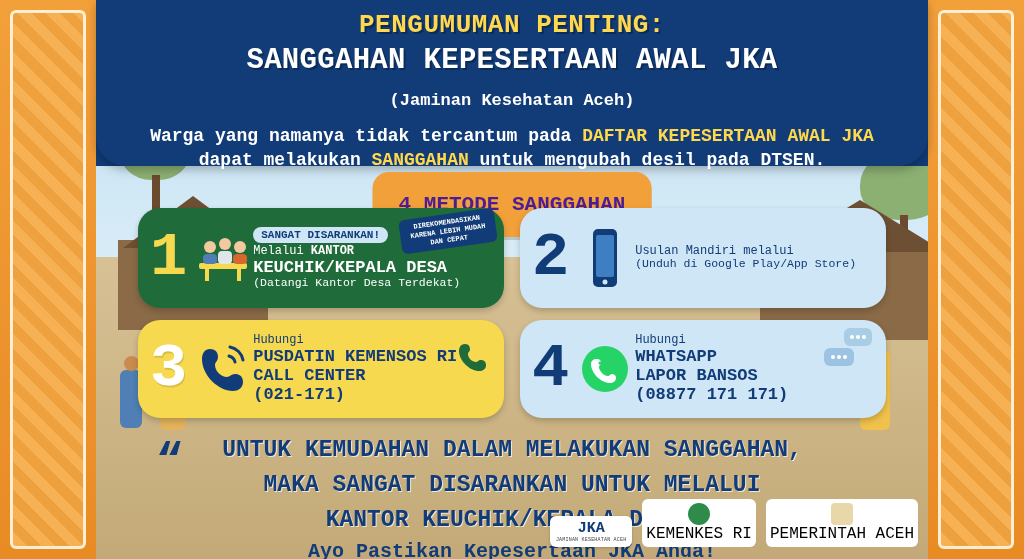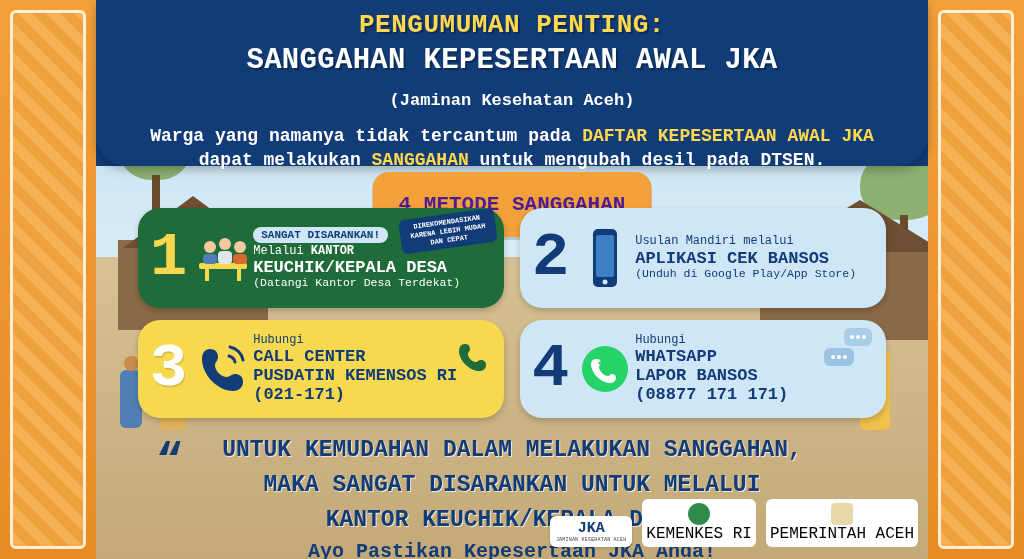--- a/index.html
+++ b/index.html
@@ -176,38 +176,37 @@
       <div class="num">2</div>
       <div class="icon-box">
         <svg width="40" height="62" viewBox="0 0 40 62">
           <rect x="8" y="2" width="24" height="58" rx="5" fill="#123c78"></rect>
           <rect x="11" y="8" width="18" height="42" rx="2" fill="#3e7fc4"></rect>
           <circle cx="20" cy="55" r="2.5" fill="#cfe6f7"></circle>
         </svg>
       </div>
       <div class="txt">
         <span class="small">Usulan Mandiri melalui</span>
-        <span class="big">APLIKASI CEK BANSOS</span>
         <span class="sub">(Unduh di Google Play/App Store)</span>
       </div>
     </div>
 
     <div class="card c3">
       <div class="num">3</div>
       <div class="icon-box">
         <svg width="54" height="56" viewBox="0 0 54 56">
           <path d="M14 8 c6 0 8 4 8 8 0 4-3 5-3 8 0 6 6 12 12 12 3 0 4-3 8-3 4 0 8 2 8 8 0 6-5 9-10 9C22 50 6 34 6 18 6 12 9 8 14 8z" fill="#123c78"></path>
           <path d="M34 6 a16 16 0 0 1 13 13" stroke="#123c78" stroke-width="3" fill="none" stroke-linecap="round"></path>
           <path d="M33 15 a8 8 0 0 1 6 6" stroke="#123c78" stroke-width="3" fill="none" stroke-linecap="round"></path>
         </svg>
       </div>
       <div class="txt">
         <span class="small">Hubungi</span>
+        <span class="big">PUSDATIN KEMENSOS RI</span>
         <span class="big">CALL CENTER</span>
-        <span class="big">PUSDATIN KEMENSOS RI</span>
         <span class="big">(021-171)</span>
       </div>
       <div style="position:absolute;right:14px;top:20px;">
         <svg width="34" height="36" viewBox="0 0 34 36">
           <path d="M9 4 c4 0 5 3 5 5 0 3-2 3-2 5 0 4 4 8 8 8 2 0 2-2 5-2 2 0 5 1 5 5 0 4-3 6-7 6C14 31 3 21 3 11 3 7 5 4 9 4z" fill="#1f6b3a"></path>
         </svg>
       </div>
     </div>
 
     <div class="card c4">

